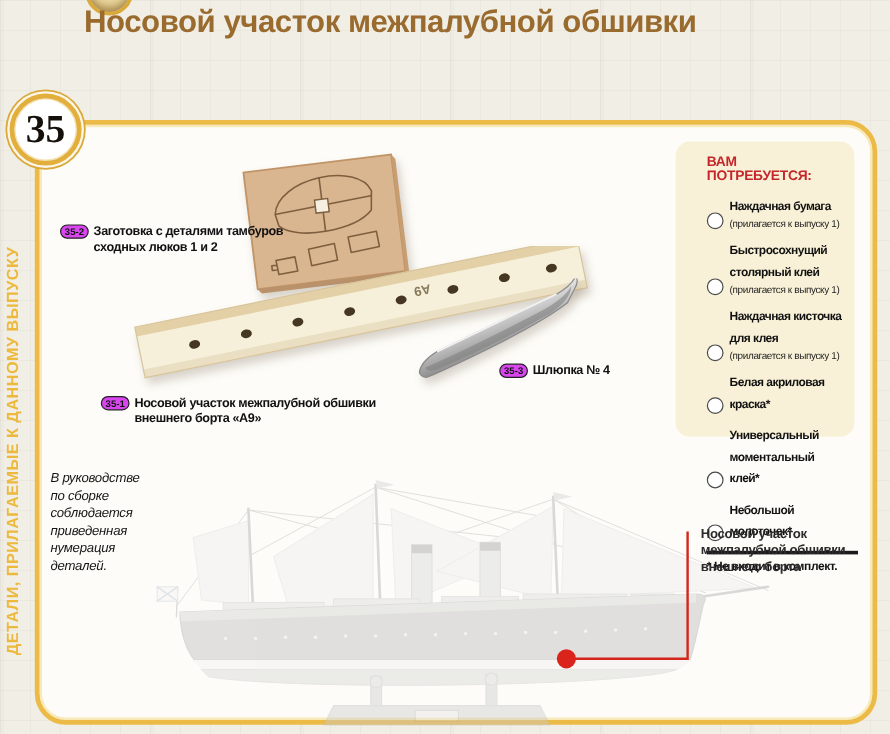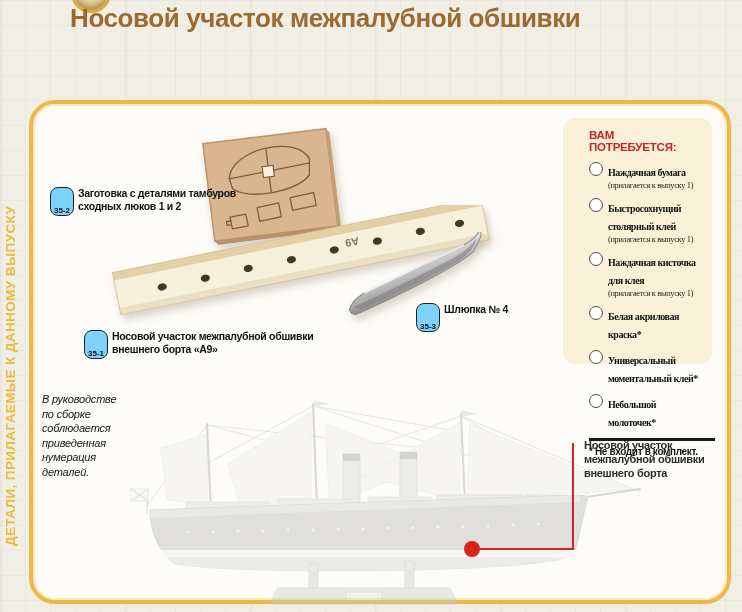--- a/index.html
+++ b/index.html
@@ -47,36 +47,36 @@
   }
 
   
   .need-box{
     position:absolute;left:563px;top:118px;width:149px;height:246px;
     background:#F8F1D7;border-radius:12px;box-sizing:border-box;
     padding:11px 10px 0 26px;
   }
   .need-title{color:#C4262B;font-weight:bold;font-size:11.5px;letter-spacing:-0.2px;margin-bottom:9px;}
   .need-list{list-style:none;margin:0;padding:0;}
-  .need-item{display:flex;align-items:flex-start;margin-bottom:8px;font-family:Liberation Serif, serif;}
+  .need-item{display:flex;align-items:flex-end;margin-bottom:8px;}
   .need-circle{
     width:12px;height:12px;border:1.5px solid #4a4a4a;border-radius:50%;
     background:#fff;flex-shrink:0;margin-right:5px;margin-top:0;
   }
   .need-label{font-size:10px;font-weight:bold;letter-spacing:-0.45px;color:#111;line-height:11.5px;}
   .need-sub{font-size:8.3px;color:#222;letter-spacing:-0.3px;margin-top:1px;font-weight:normal;}
   .need-divider{height:3px;background:#1a1a1a;width:126px;margin:4px 0 5px 0;}
   .need-footnote{font-size:10px;font-weight:bold;letter-spacing:-0.35px;color:#111;}
 
   
   .part-label{position:absolute;display:flex;align-items:flex-start;}
   .part-badge{
     display:inline-block;border:1.2px solid #222;border-radius:8px;
-    font-size:8px;font-weight:bold;color:#111;background:#7dd3fc;
-    padding:18px 3px 0 3px;line-height:9px;margin-right:4px;flex-shrink:0;white-space:nowrap;
+    font-size:8px;font-weight:bold;color:#111;background:#d946ef;
+    padding:1px 3px 0 3px;line-height:9px;margin-right:4px;flex-shrink:0;white-space:nowrap;
   }
   .part-text{font-size:10.5px;font-weight:bold;color:#111;line-height:13px;letter-spacing:-0.3px;}
   .pl-352{left:50px;top:187px;width:200px;}
   .pl-351{left:84px;top:330px;width:270px;}
   .pl-353{left:416px;top:303px;width:130px;}
 
   
   .img-shadow{filter:drop-shadow(3px 5px 4px rgba(80,60,30,0.22));}
   .abs{position:absolute;}
 
@@ -98,20 +98,23 @@
 <div class="page">
 
   <div class="partial-badge"></div>
 
   <div class="title">
     <div>Носовой участок межпалубной обшивки</div>
   </div>
 
   <div class="panel"></div>
 
+  <div class="issue-badge">
+    <span>35</span>
+  </div>
 
   <div class="side-banner">ДЕТАЛИ, ПРИЛАГАЕМЫЕ К ДАННОМУ ВЫПУСКУ</div>
 
   <svg class="abs img-shadow" style="left:192px;top:122px;" width="155" height="128" viewBox="0 0 155 128">
     <g transform="rotate(-7 77 60)">
       <rect x="16" y="14" width="124" height="98" fill="#D9B590" stroke="#BB placeholder"></rect>
       <rect x="16" y="14" width="124" height="98" fill="#D9B590" stroke="#C19467" stroke-width="1.5"></rect>
       <path d="M16,112 L140,112 L143,116 L19,116 Z" fill="#B9916A"></path>
       <path d="M140,14 L143,18 L143,116 L140,112 Z" fill="#C79E72"></path>
       <g fill="none" stroke="#7D5E3E" stroke-width="1.3" stroke-linejoin="round">

